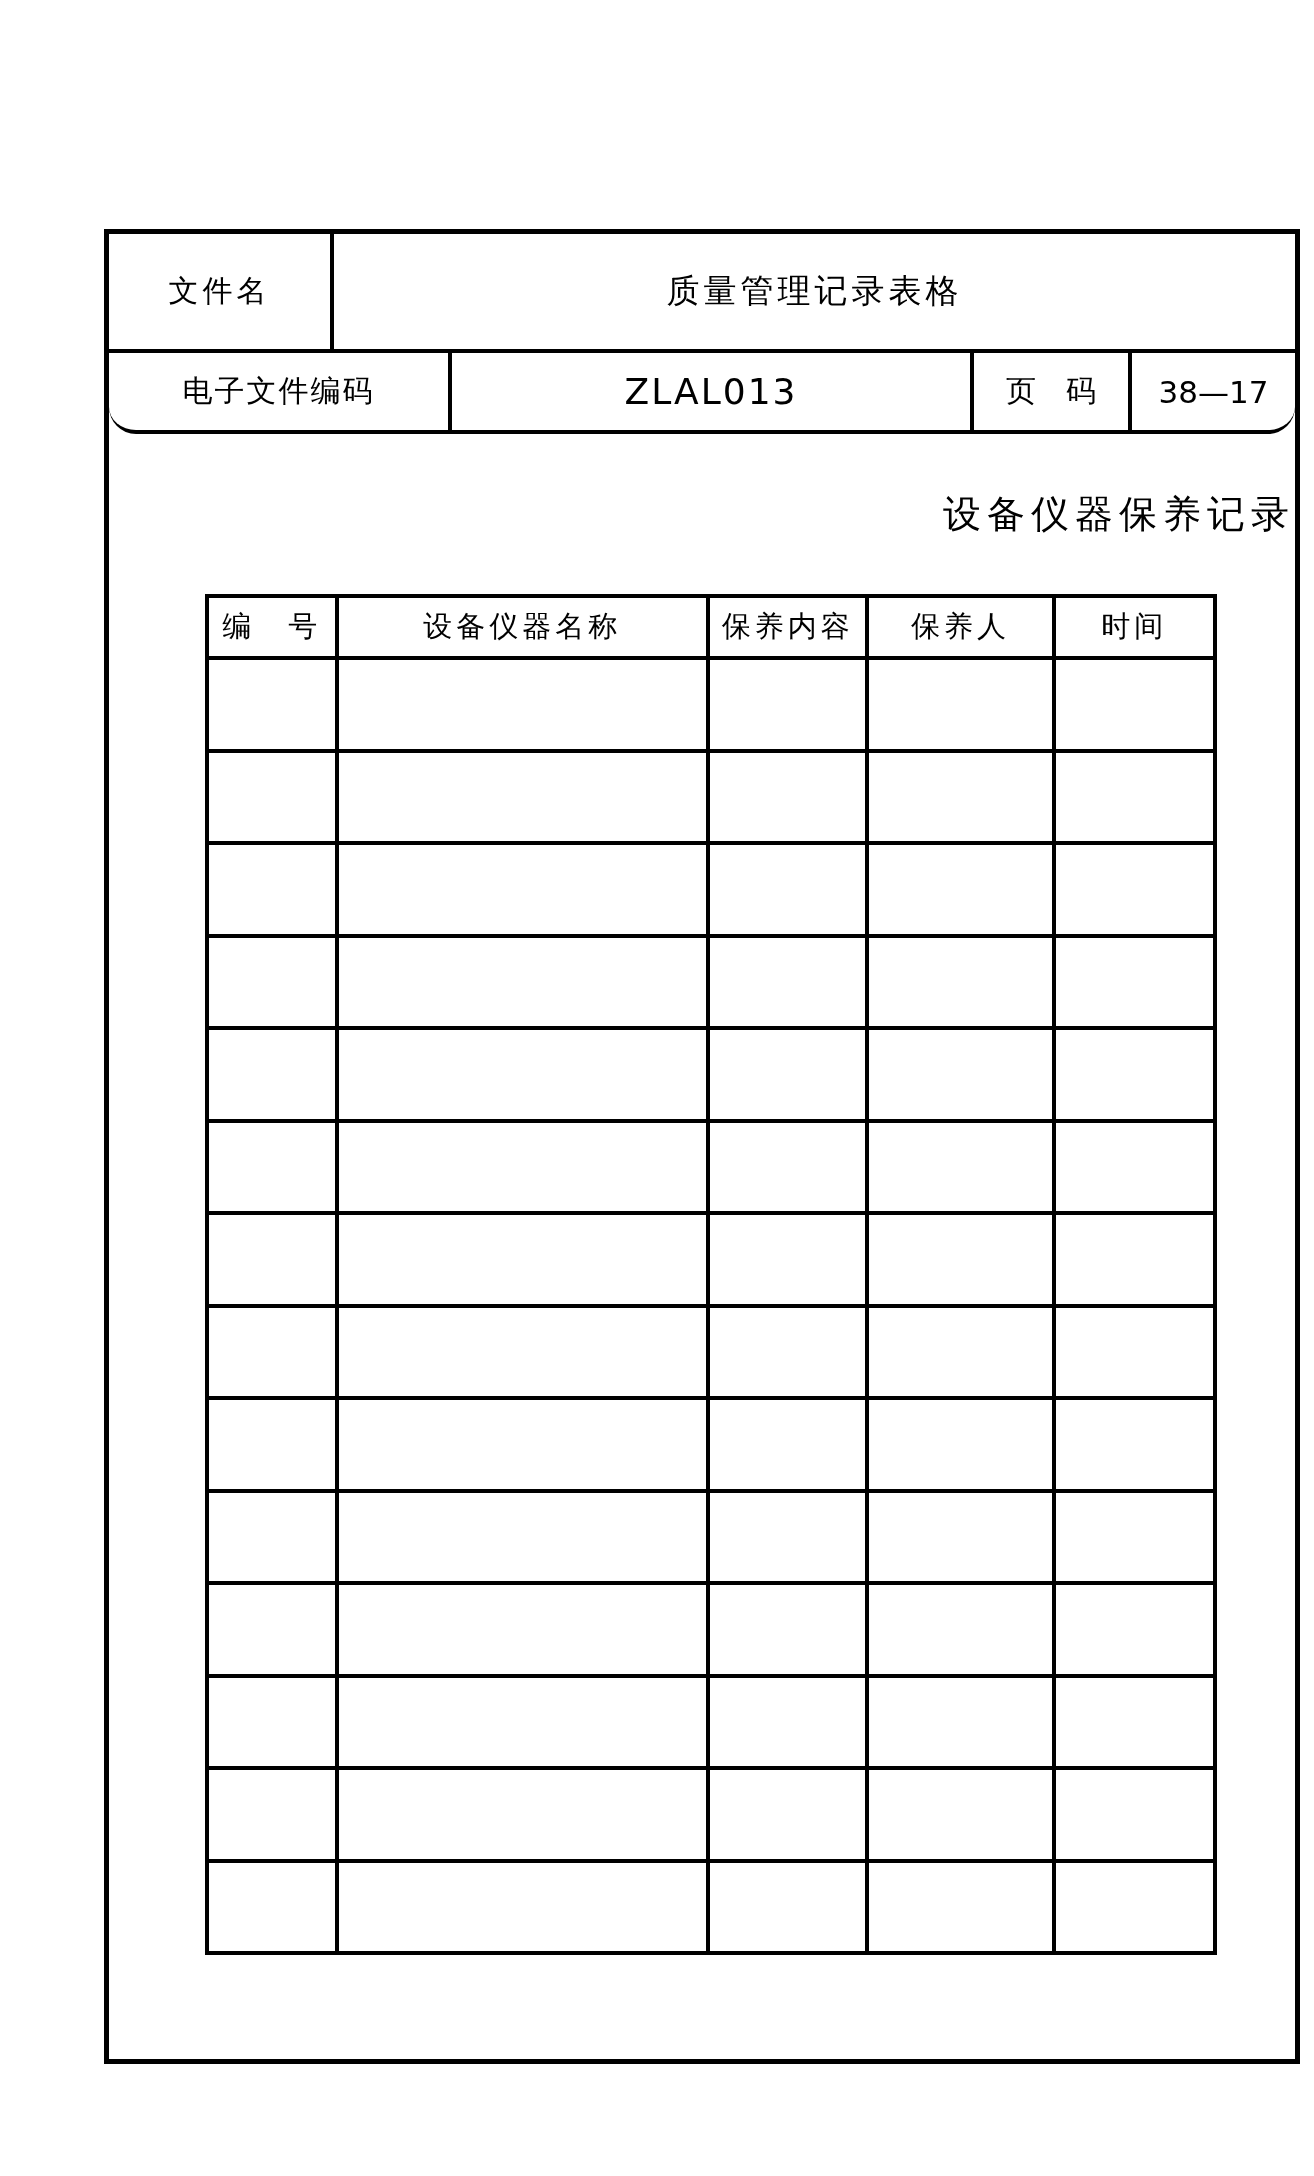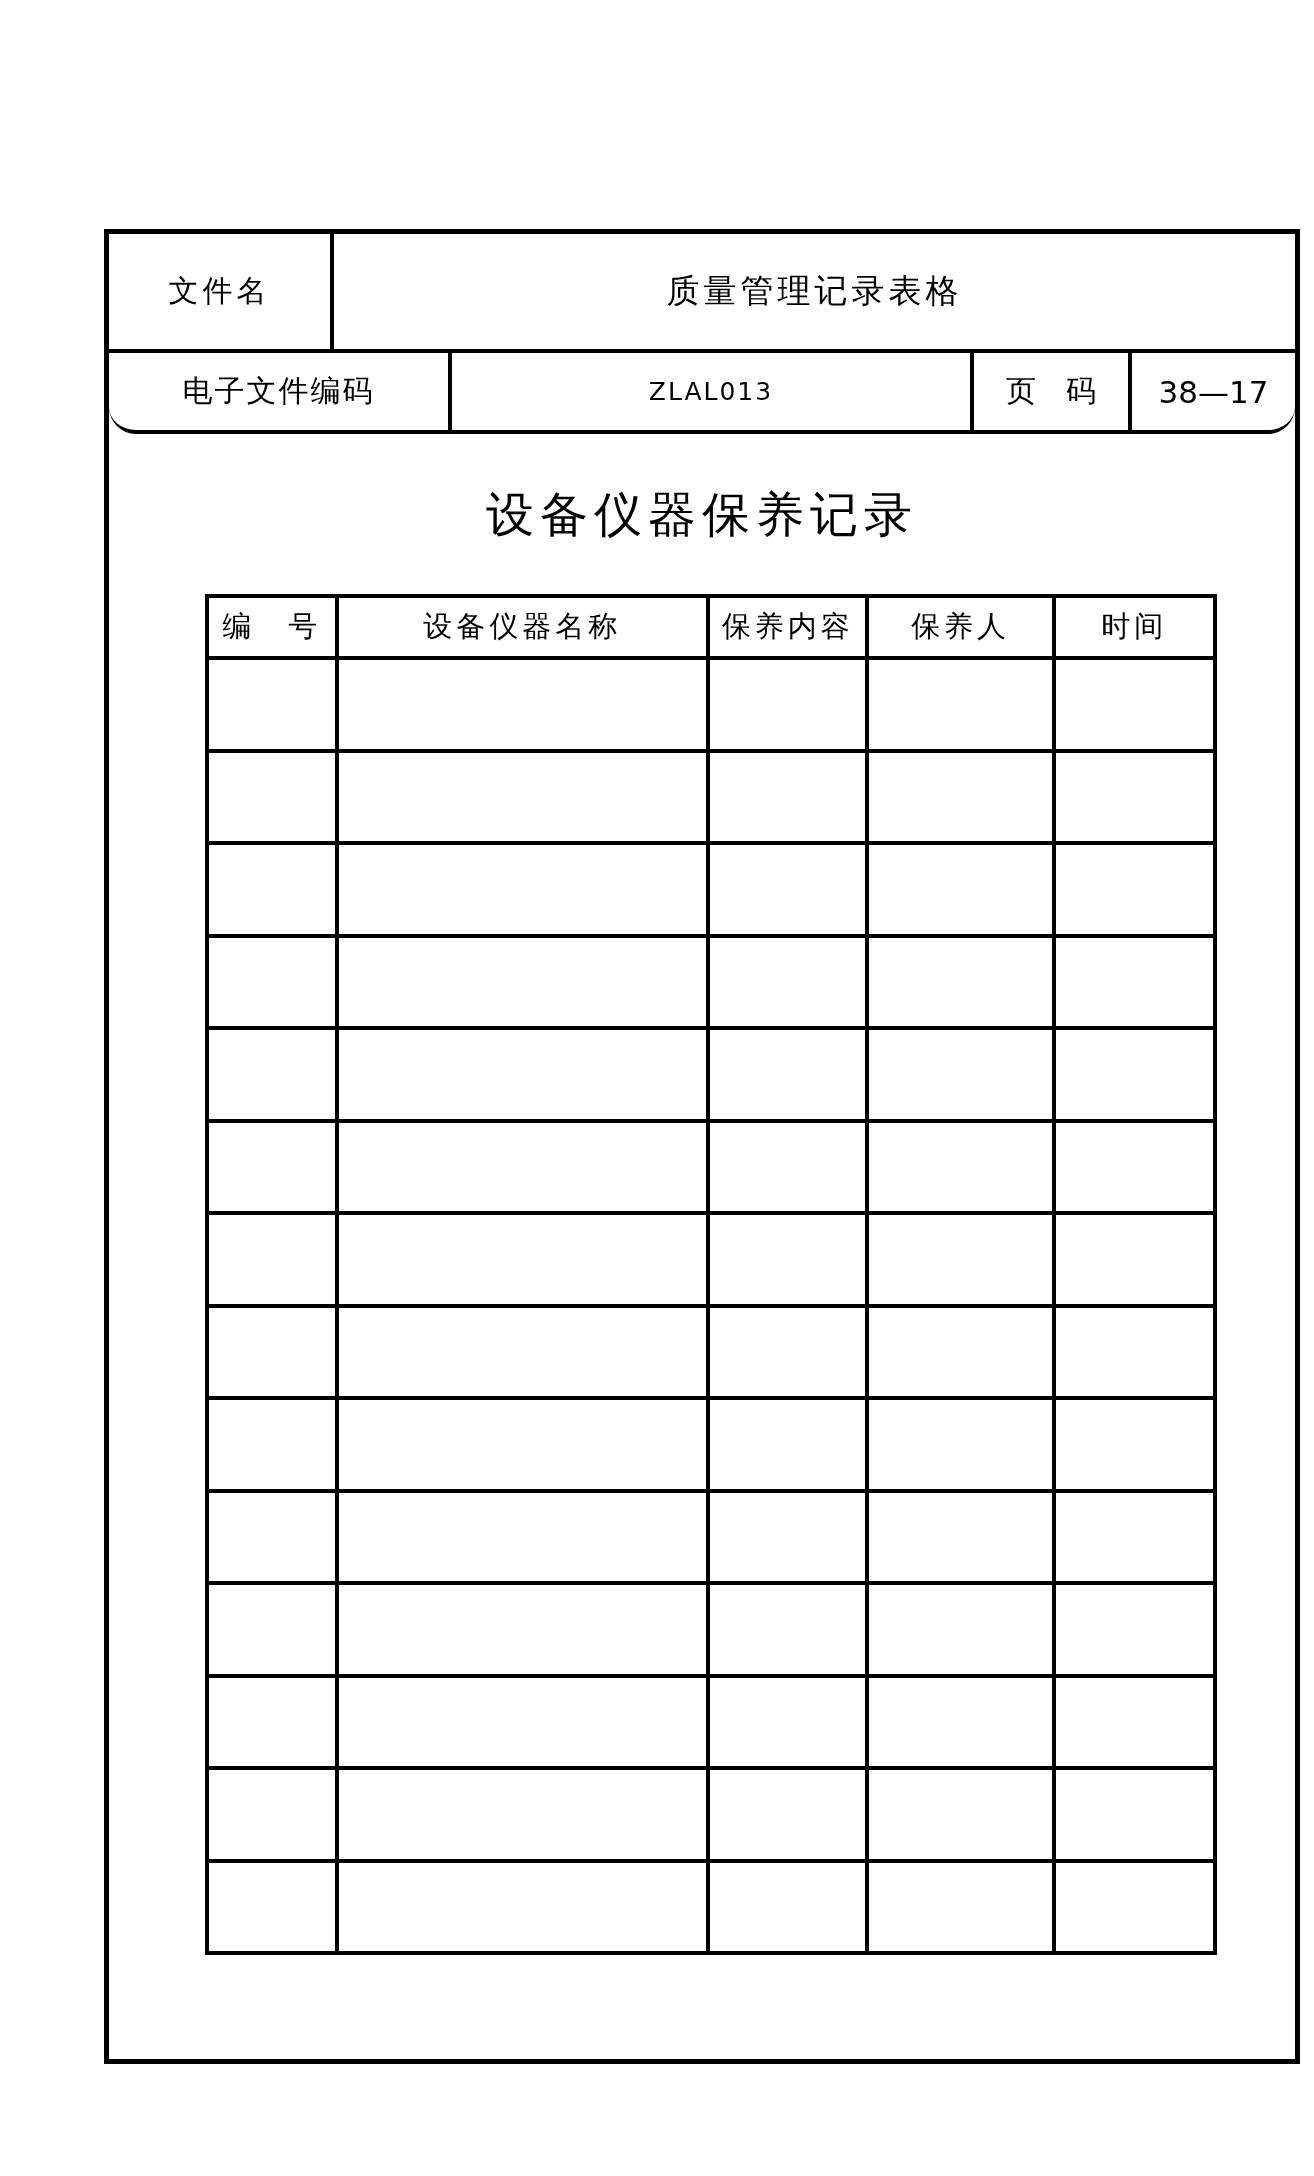--- a/index.html
+++ b/index.html
@@ -46,30 +46,30 @@
     display: flex;
     height: 81px;
     border-bottom: 4px solid #000000;
     font-size: 30px;
     border-radius: 27px;
   }
   .head-row2 > div {
     display: flex; align-items: center; justify-content: center;
   }
   .head-row2 .c1 { width: 343px; border-right: 4px solid #000000; letter-spacing: 2px; }
-  .head-row2 .c2 { width: 522px; border-right: 4px solid #000000; font-size: 25px; letter-spacing: 2px; }
+  .head-row2 .c2 { width: 522px; border-right: 4px solid #000000; font-size: 36px; letter-spacing: 2px; }
   .head-row2 .c3 { width: 158px; border-right: 4px solid #000000; }
   .head-row2 .c4 { flex: 1; font-size: 31px; }
   
   .doc-title {
     margin-top: 45px;
     height: 70px;
     line-height: 70px;
-    text-align: center;
-    font-size: 48px;
+    text-align: right;
+    font-size: 38px;
     letter-spacing: 6px;
   }
   
   table.record {
     position: absolute;
     left: 96px; top: 360px;
     width: 1012px; height: 1361px;
     border-collapse: collapse;
     table-layout: fixed;
     background: #ffffff;

